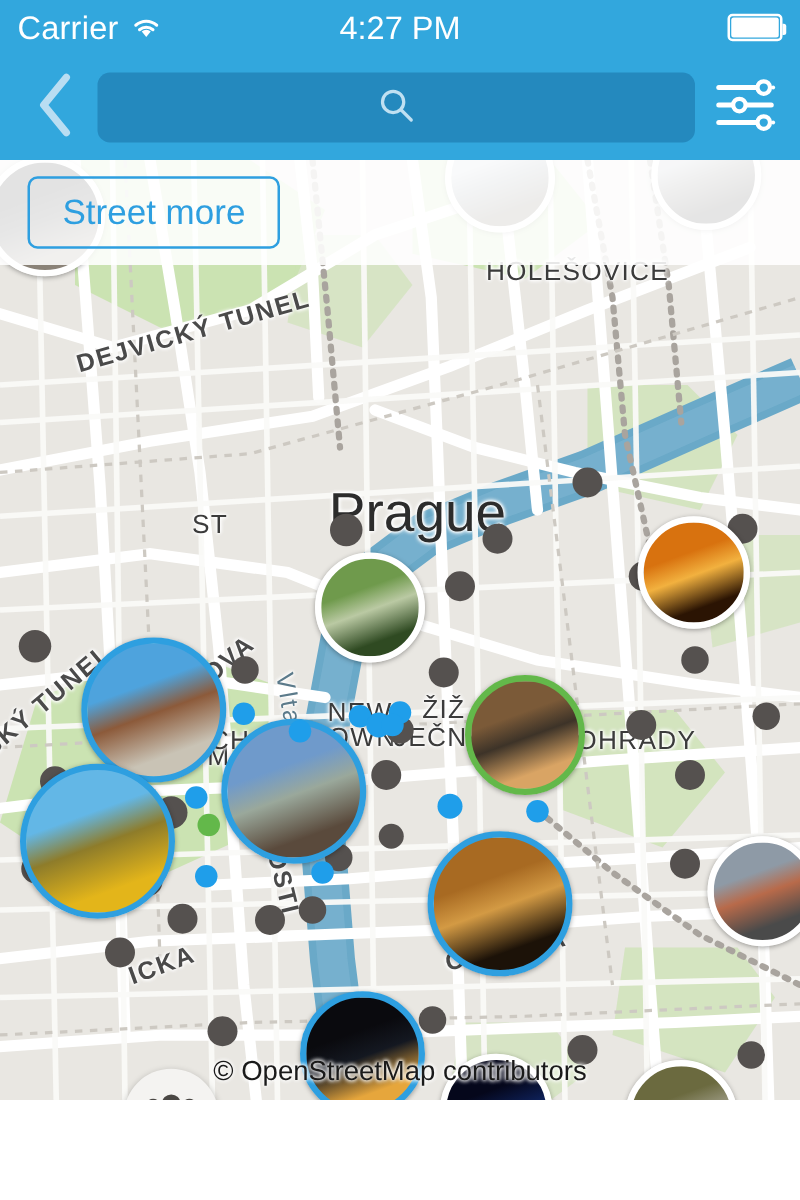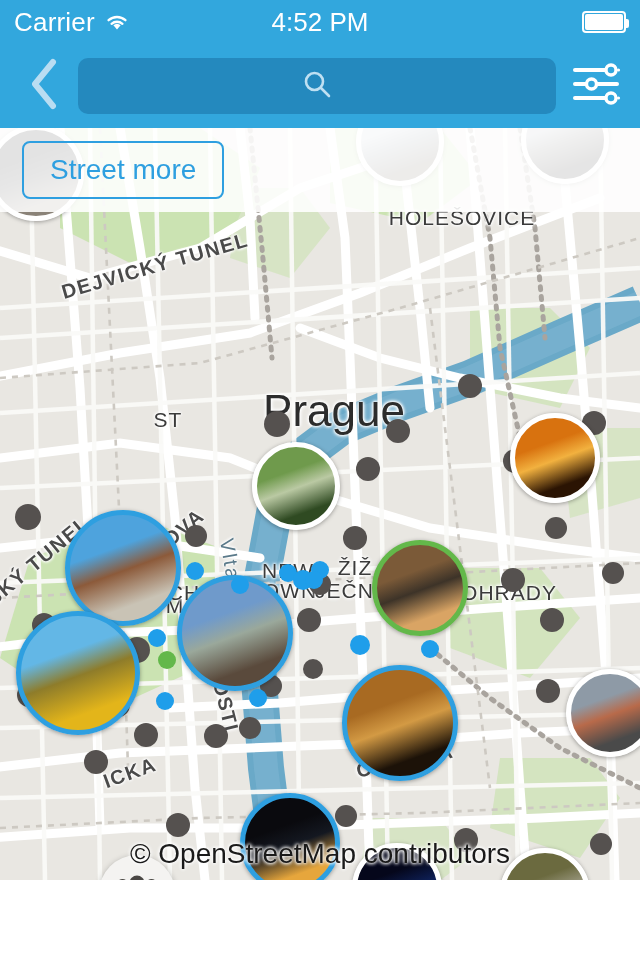--- a/index.html
+++ b/index.html
@@ -88,21 +88,21 @@
     position: absolute; color: #3b3b3b; font-size: 21px;
     letter-spacing: 1px; white-space: nowrap;
     text-shadow: 0 0 4px #fff, 0 0 4px #fff, 0 0 3px #fff, 0 0 2px #fff;
     transform: translate(-50%,-50%); pointer-events:none;
   }
   .map-label.big { font-size: 44px; letter-spacing: 0px; color:#2c2c2c; }
   .map-label.road { font-size: 20px; color:#4a4a4a; font-weight:bold; letter-spacing:1.5px;}
   .map-label.river { font-size: 20px; color:#5b7a8a; letter-spacing:2px; }
   .attribution {
     position:absolute; left:50%; bottom: 10px; transform: translateX(-50%);
-    font-size: 28px; color: #1a1a1a; white-space: nowrap;
+    font-size: 22px; color: #1a1a1a; white-space: nowrap;
     text-shadow: 0 0 4px #fff, 0 0 4px #fff, 0 0 3px #fff;
     pointer-events: none;
   }
 
   
   .banner {
     position: absolute; top: 128px; left: 0; width: 640px; height: 84px;
     background: rgba(255,255,255,0.88);
     display: flex; align-items: center; justify-content: space-between;
     padding: 0 22px; z-index: 30;
@@ -138,21 +138,21 @@
     <div class="status-left">
       <span class="carrier">Carrier</span>
       <span class="wifi-icon">
         <svg width="26" height="20" viewBox="0 0 26 20">
           <path d="M13 17.5l-3.6-4.3a5.6 5.6 0 017.2 0z" fill="#fff"></path>
           <path d="M4.6 8.2A13 13 0 0113 5a13 13 0 018.4 3.2" stroke="#fff" stroke-width="2.4" fill="none" stroke-linecap="round"></path>
           <path d="M7.6 11.8A8.4 8.4 0 0113 9.8a8.4 8.4 0 015.4 2" stroke="#fff" stroke-width="2.4" fill="none" stroke-linecap="round"></path>
         </svg>
       </span>
     </div>
-    <span class="status-time">4:52 PM</span>
+    <span class="status-time">4:27 PM</span>
     <div class="battery">
         <div class="fill"></div>
       </div>
   </div>
 
   <div class="navbar">
     <div class="back-btn">
       <span>
         <svg width="34" height="52" viewBox="0 0 34 52">
           <path d="M26 4L8 26l18 22" stroke="#b9ddf2" stroke-width="6" fill="none" stroke-linecap="round" stroke-linejoin="round"></path>

